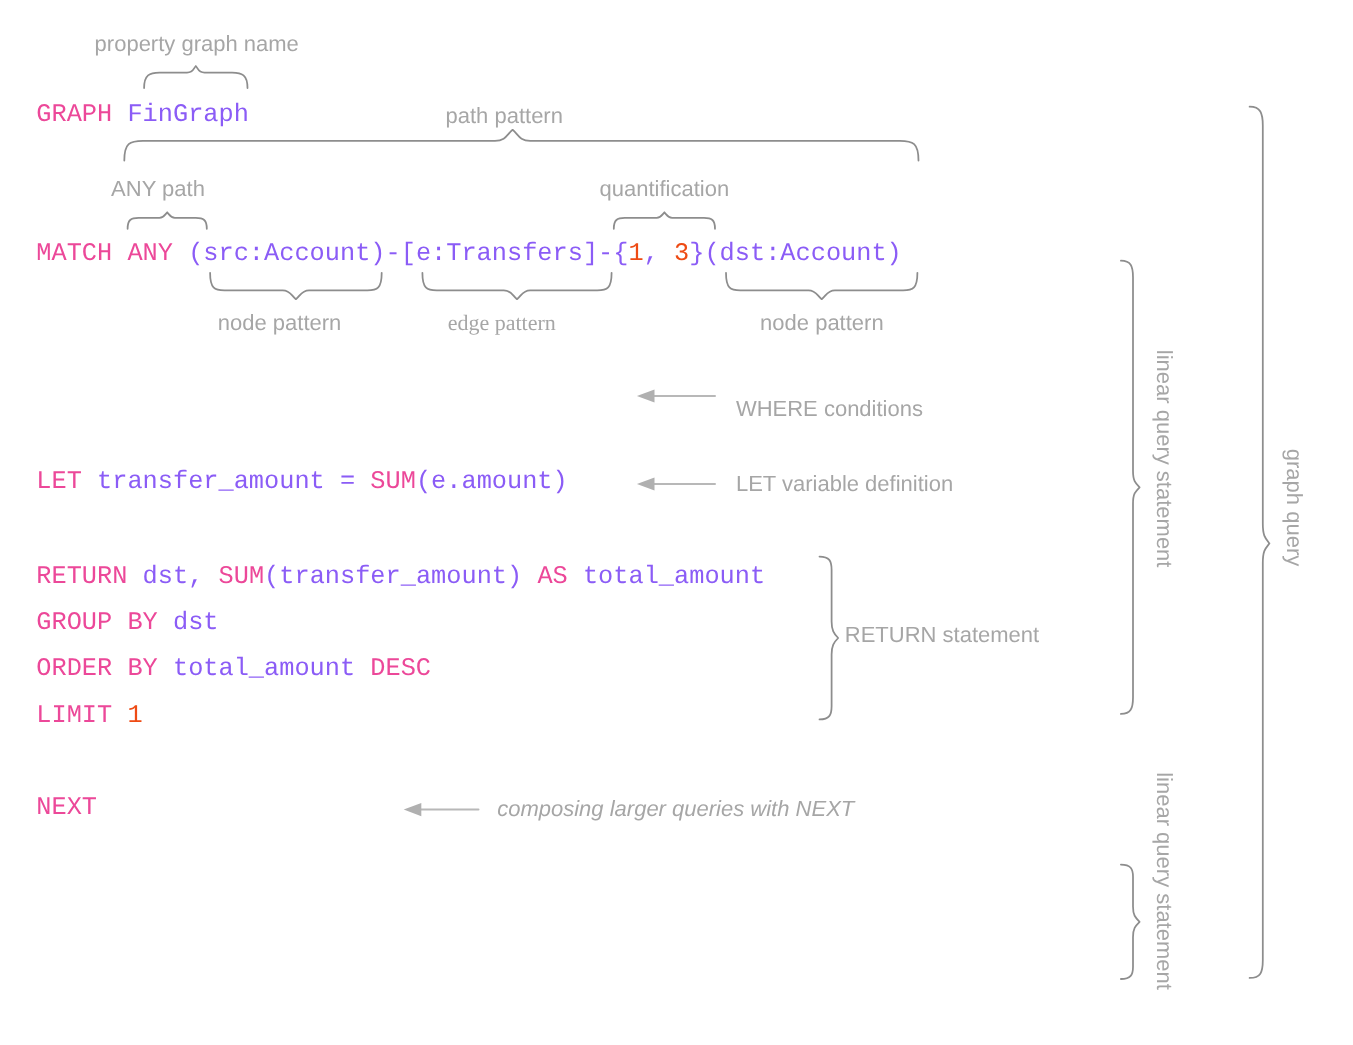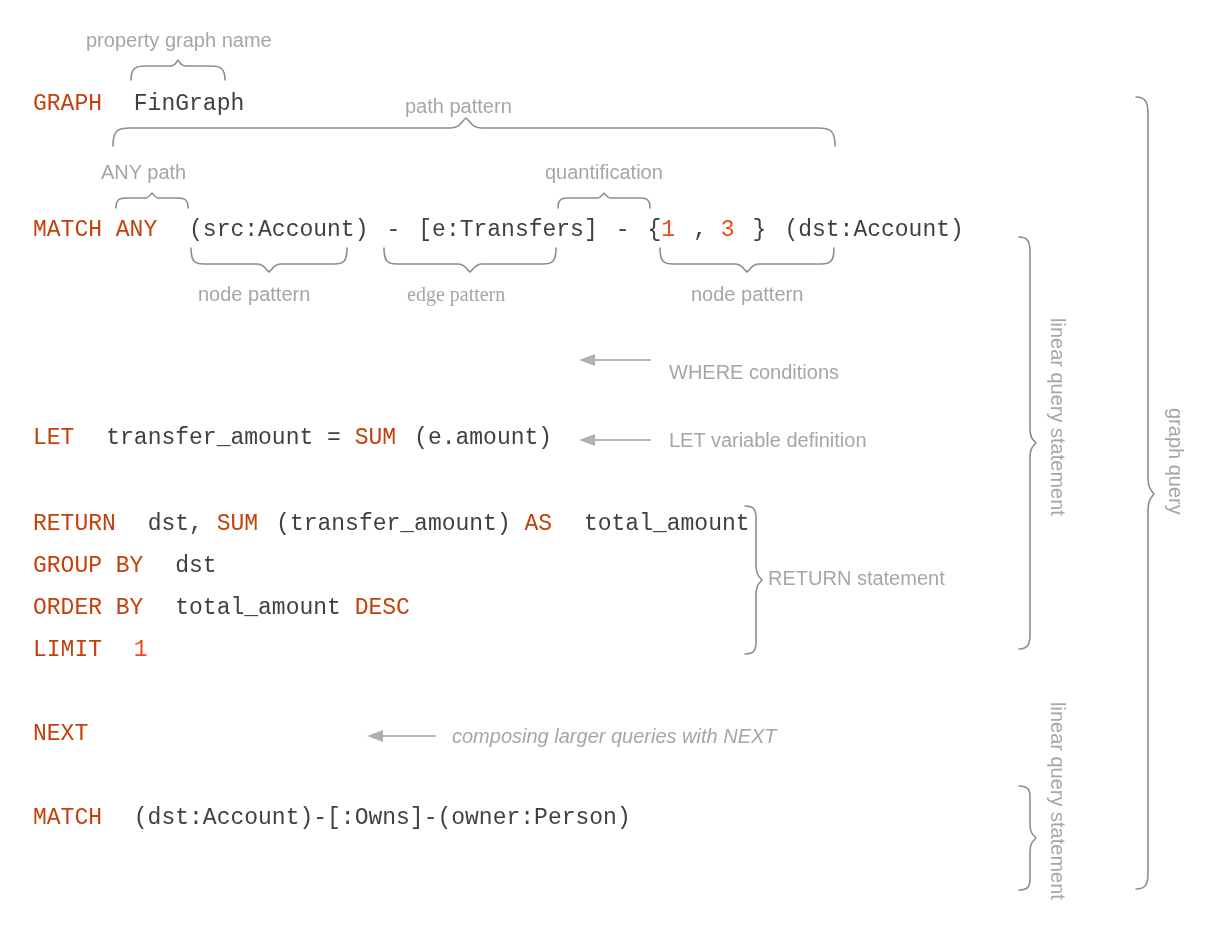--- a/index.html
+++ b/index.html
@@ -25,23 +25,23 @@
   
   .code {
     position: absolute;
     font-family: "Liberation Mono", "DejaVu Sans Mono", monospace;
     font-size: 23px;
     line-height: 23px;
     letter-spacing: 0px;
     white-space: pre;
     color: #202124;
   }
-  .kw  { color: #c2410c; }
+  .kw  { color: #ec4899; }
   .num { color: #ee4b14; }
-  .pln { color: #404040; margin-left: 18px; }
+  .pln { color: #8b5cf6; }
 
   
   .lbl {
     position: absolute;
     font-family: "Liberation Sans", sans-serif;
     font-size: 20px;
     line-height: 20px;
     color: #a6a6a6;
     white-space: pre;
   }
@@ -118,21 +118,20 @@
   <div class="code" style="left:33px; top:513px;"><span class="kw">RETURN</span><span class="pln"> dst, </span><span class="kw">SUM</span><span class="pln">(transfer_amount) </span><span class="kw">AS</span><span class="pln"> total_amount</span></div>
 
   <div class="code" style="left:33px; top:555px;"><span class="kw">GROUP BY</span><span class="pln"> dst</span></div>
 
   <div class="code" style="left:33px; top:597px;text-align:center;"><span class="kw">ORDER BY</span><span class="pln"> total_amount </span><span class="kw">DESC</span></div>
 
   <div class="code" style="left:33px; top:639px;"><span class="kw">LIMIT</span><span class="pln"> </span><span class="num">1</span></div>
 
   <div class="code" style="left:33px; top:723px;"><span class="kw">NEXT</span></div>
 
-  <div class="code" style="left:33px; top:807px;"><span class="kw">MATCH</span><span class="pln"> (dst:Account)-[:Owns]-(owner:Person)</span></div>
 
 
   <svg id="overlay" viewBox="0 0 1230 950">
 
     <g>
       <path d="M131,80 C131,68 136,66 145,66 L170,66 C176,66 176,62 178,60
                C180,62 180,66 186,66 L211,66 C220,66 225,68 225,80"></path>
     </g>
 
     <g>

